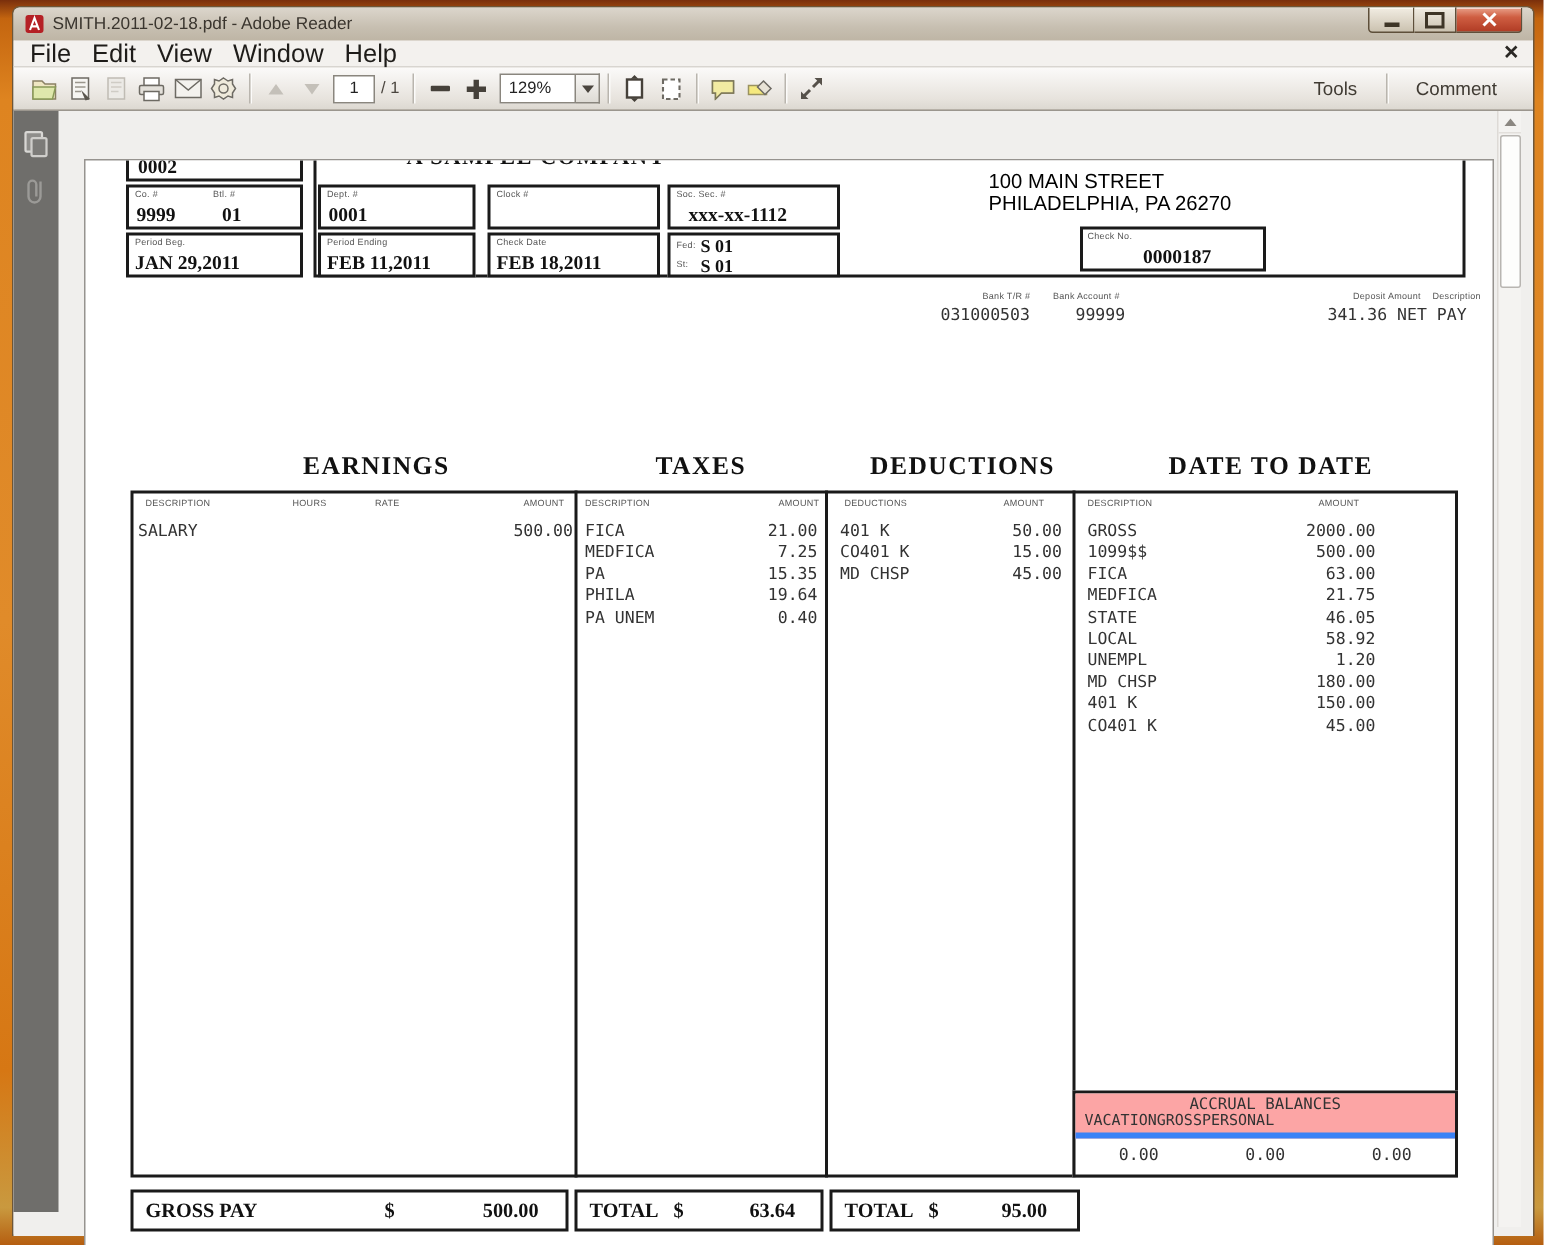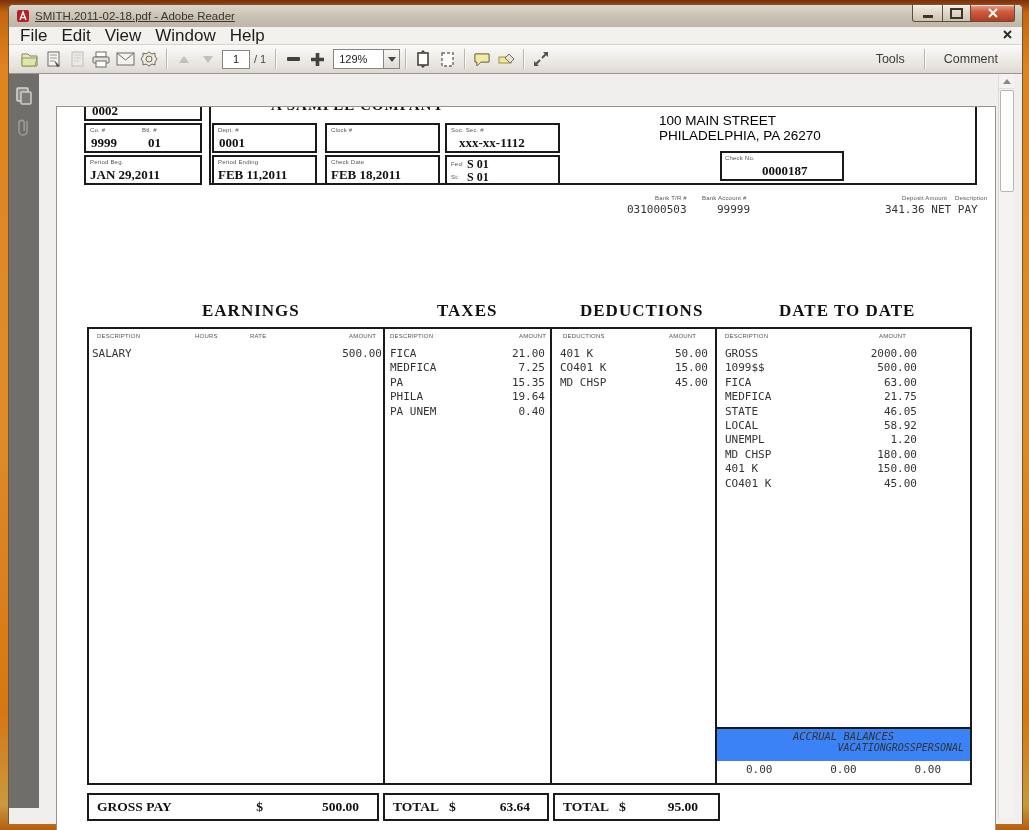--- a/index.html
+++ b/index.html
@@ -5,21 +5,21 @@
   html,body{margin:0;padding:0;}
   .screen{position:relative;width:1029px;height:830px;overflow:hidden;
     font-family:"Liberation Sans",sans-serif;
     background:linear-gradient(180deg,#7a2f0c 0%,#c4650f 1.5%,#de8420 8%,#e08b2a 50%,#d67714 86%,#c9993f 97%,#b55e10 100%);}
   .window{position:absolute;left:8px;top:4px;width:1013px;height:818px;
     border:1px solid #6e5638;border-radius:5px 5px 0 0;background:#c9c1b3;
     box-shadow:inset 0 0 0 1px rgba(255,255,255,.5);}
   
   .titlebar{position:relative;height:22px;border-radius:4px 4px 0 0;
     background:linear-gradient(#dcd6cc,#c7bfb1 60%,#beb5a5);display:flex;align-items:center;padding-left:7px;}
-  .title-text{font-size:11.5px;color:#3a352e;margin-left:5px;text-decoration:underline;}
+  .title-text{font-size:11.5px;color:#3a352e;margin-left:5px;}
   .caption{position:absolute;top:0;right:7px;display:flex;}
   .cbtn{height:16px;border:1px solid #5e4f3a;border-top:none;display:flex;align-items:center;justify-content:center;
     background:linear-gradient(#f2ede3,#cbc2b0);box-shadow:inset 0 1px 0 rgba(255,255,255,.6);}
   .cbtn.min{width:29px;border-radius:0 0 0 3px;}
   .cbtn.max{width:27px;border-left:none;}
   .cbtn.close{width:43px;border-left:none;border-radius:0 0 3px 0;
     background:linear-gradient(#eaa38c,#d2604386 40%,#b13c25);background:linear-gradient(#eaa38c,#cf5e42 40%,#b13c25);}
   .glyph-min{width:10px;height:3px;background:#3e3526;margin-top:6px;}
   .glyph-max{width:9px;height:7px;border:2px solid #3e3526;}
   
@@ -60,21 +60,21 @@
   .serifv{font-family:"Liberation Serif",serif;font-weight:bold;font-size:13px;color:#111;white-space:nowrap;}
   .mono{font-family:"DejaVu Sans Mono",monospace;font-size:11px;color:#333;white-space:nowrap;}
   .sec-title{position:absolute;font-family:"Liberation Serif",serif;font-weight:bold;font-size:17px;color:#111;
     letter-spacing:1px;white-space:nowrap;}
   .rows{position:absolute;display:flex;flex-direction:column;}
   .rrow{display:flex;justify-content:space-between;height:14.4px;font-family:"DejaVu Sans Mono",monospace;
     font-size:11px;color:#333;white-space:pre;}
   .vline{position:absolute;width:2px;background:#1a1a1a;}
   .total-box{position:absolute;border:2px solid #1a1a1a;height:28px;box-sizing:border-box;display:flex;align-items:center;
     font-family:"Liberation Serif",serif;font-weight:bold;font-size:13.5px;color:#111;}
-  .accrual-head{position:absolute;left:0;top:0;right:0;height:26px;background:#3b82f6;border-bottom:6px solid #3b82f6;font-style:italic;}
+  .accrual-head{position:absolute;left:0;top:0;right:0;height:26px;background:#fca5a5;border-bottom:4px solid #3b82f6;}
   svg{display:block;}
 </style>
 </head>
 <body>
 
 <div class="screen">
   <div class="window">
 
     <div class="titlebar">
       <span>
@@ -348,21 +348,21 @@
           <div class="rrow"><span>LOCAL</span><span>58.92</span></div>
           <div class="rrow"><span>UNEMPL</span><span>1.20</span></div>
           <div class="rrow"><span>MD CHSP</span><span>180.00</span></div>
           <div class="rrow"><span>401 K</span><span>150.00</span></div>
           <div class="rrow"><span>CO401 K</span><span>45.00</span></div>
         </div>
 
         <div class="box" style="left:658px;top:620px;width:257px;height:58px">
           <div class="accrual-head">
             <div class="mono" style="text-align:center;font-size:10.5px;margin-top:1px">ACCRUAL BALANCES</div>
-            <div style="display:flex;justify-content:flex-end;padding:0 6px">
+            <div style="display:flex;justify-content:flex-start;padding:0 6px">
               <span class="mono" style="font-size:10px">VACATION</span>
               <span class="mono" style="font-size:10px">GROSS</span>
               <span class="mono" style="font-size:10px">PERSONAL</span>
             </div>
           </div>
           <div style="position:absolute;left:0;top:34px;width:100%;display:grid;grid-template-columns:1fr 1fr 1fr;text-align:center">
             <span class="mono">0.00</span>
             <span class="mono">0.00</span>
             <span class="mono">0.00</span>
           </div>

